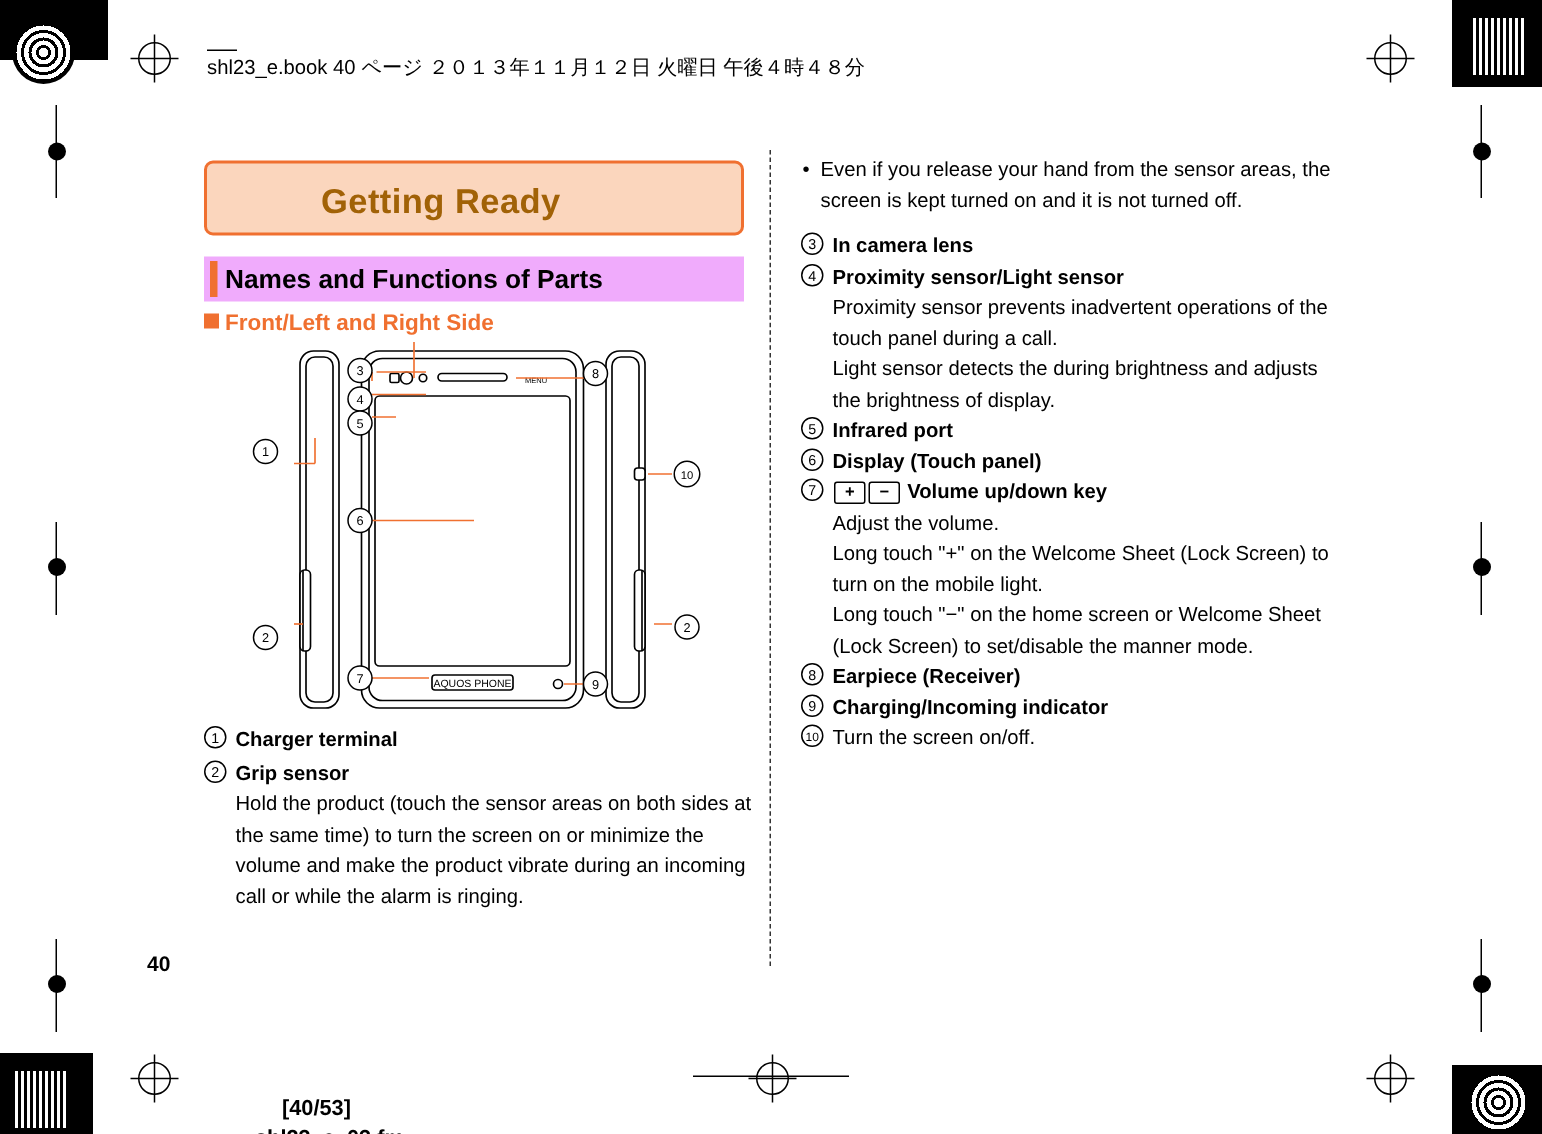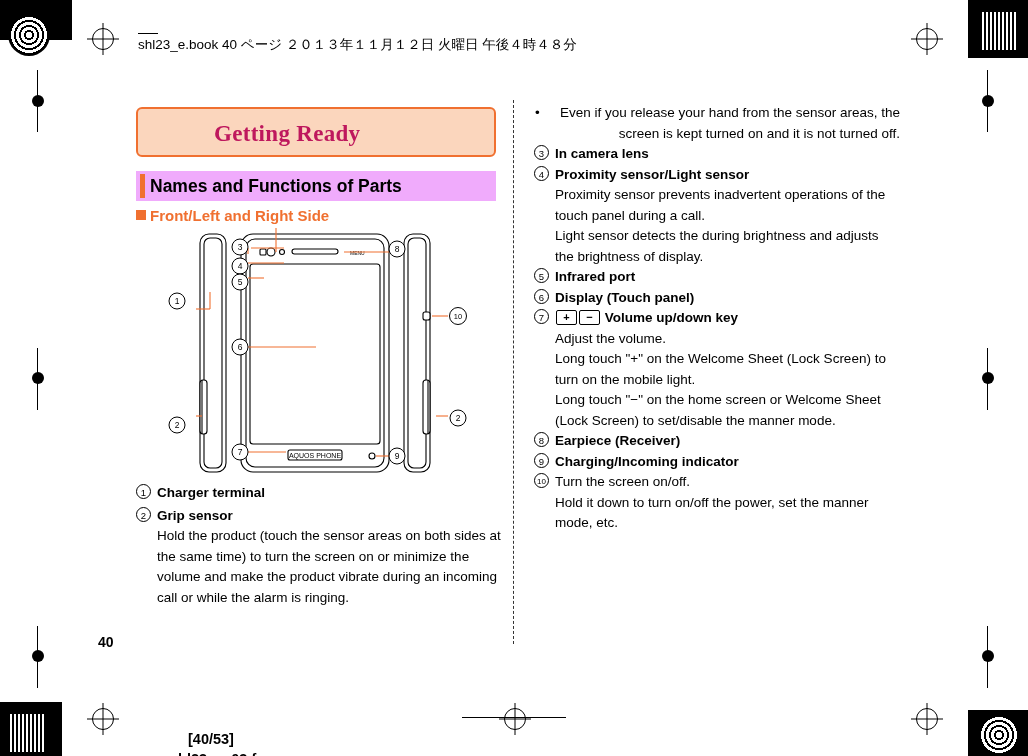--- a/index.html
+++ b/index.html
@@ -89,23 +89,22 @@
     border: 2px solid #f07030;
     border-radius: 6px;
     box-sizing: border-box;
   }
   .chapter-banner .title {
     position: absolute;
     left: 76px;
     top: 12px;
     font-size: 23px;
     font-weight: bold;
-    color: #be185d;
+    color: #a16207;
     letter-spacing: 0.3px;
-    font-family: Liberation Serif, serif;
   }
 
   .section-head {
     position: absolute;
     left: 136px;
     top: 171px;
     width: 360px;
     height: 30px;
     background: #f0abfc;
     box-sizing: border-box;
@@ -421,21 +420,21 @@
     </div>
     <div class="item" style="margin-top:2px;">
       <span class="marker">2</span>
       <span class="itemtitle">Grip sensor</span>
       <span class="itembody">Hold the product (touch the sensor areas on both sides at the same time) to turn the screen on or minimize the volume and make the product vibrate during an incoming call or while the alarm is ringing.</span>
     </div>
   </div>
 
   <div class="numlist" style="left:534px;top:103px;width:366px;">
 
-    <div class="bullet-item" style="margin-bottom:0;text-align:right;">Even if you release your hand from the sensor areas, the screen is kept turned on and it is not turned off.</div>
+    <div class="bullet-item" style="margin-bottom:10px;">Even if you release your hand from the sensor areas, the screen is kept turned on and it is not turned off.</div>
 
     <div class="item">
       <span class="marker">3</span>
       <span class="itemtitle">In camera lens</span>
     </div>
 
     <div class="item">
       <span class="marker">4</span>
       <span class="itemtitle">Proximity sensor/Light sensor</span>
       <span class="itembody">Proximity sensor prevents inadvertent operations of the touch panel during a call.</span>
@@ -469,21 +468,20 @@
     </div>
 
     <div class="item">
       <span class="marker">9</span>
       <span class="itemtitle">Charging/Incoming indicator</span>
     </div>
 
     <div class="item">
       <span class="marker" style="font-size:8px;">10</span>
       <span class="itembody">Turn the screen on/off.</span>
-      <span class="itembody">Hold it down to turn on/off the power, set the manner mode, etc.</span>
     </div>
 
   </div>
 
   <div class="page-num">40</div>
   <div class="footer-file">shl23_e_03.fm</div>
   <div class="footer-page">[40/53]</div>
 
 </div>
 

